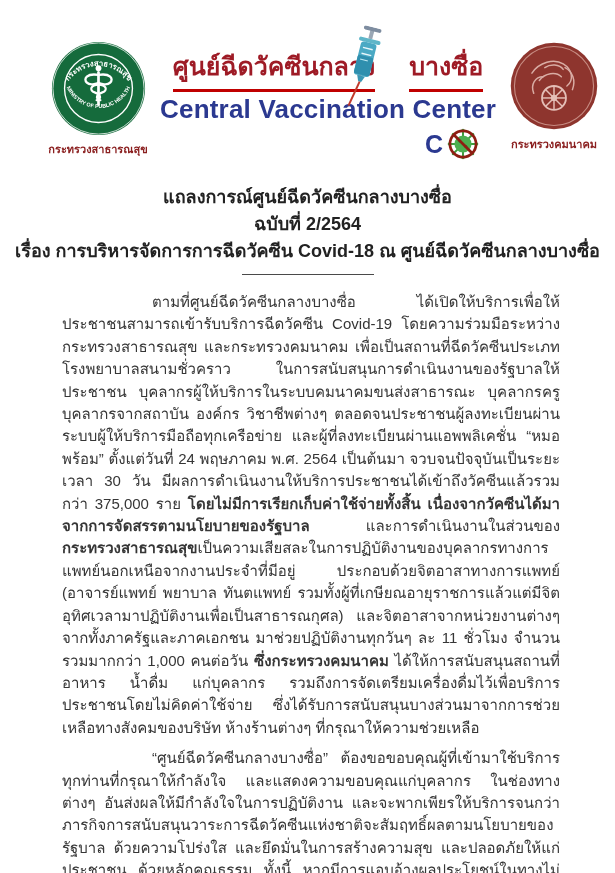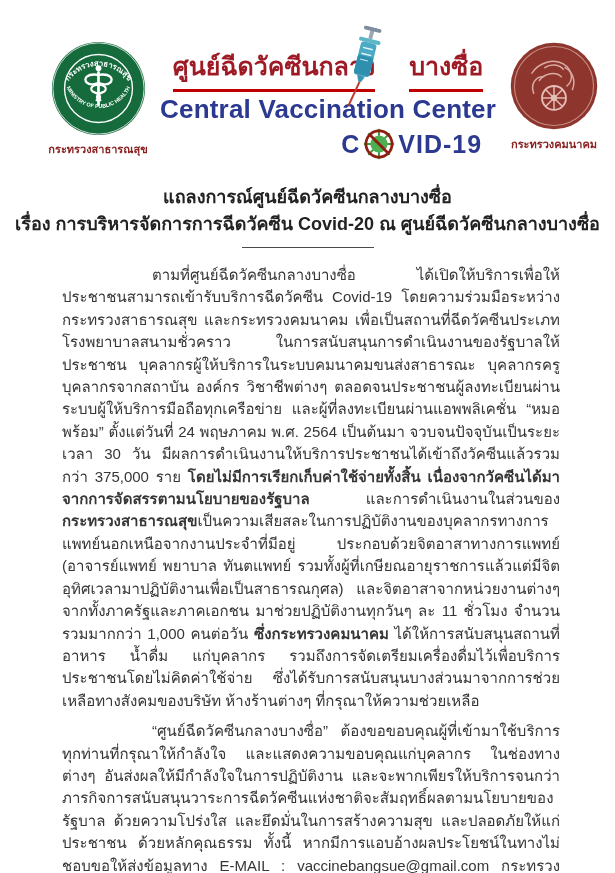--- a/index.html
+++ b/index.html
@@ -126,21 +126,20 @@
               <circle cx="9.3" cy="30.7" r="1.8"></circle>
                 <circle cx="30.7" cy="9.3" r="1.8"></circle>
             </g>
             <circle cx="20" cy="20" r="9.5" fill="#4caf50"></circle>
             <circle cx="16.5" cy="17" r="1.5" fill="#2e7d32"></circle>
             <circle cx="23" cy="22.5" r="1.8" fill="#2e7d32"></circle>
             <circle cx="20" cy="20" r="14.5" fill="none" stroke="#8e1d12" stroke-width="3"></circle>
             <line x1="9.8" y1="9.8" x2="30.2" y2="30.2" stroke="#8e1d12" stroke-width="3"></line>
           </svg>
         </span>
-        <span>VID-19</span>
       </div>
     </div>
 
     <div class="seal-block">
       <svg width="92" height="92" viewBox="0 0 100 100">
         <circle cx="50" cy="50" r="47" fill="#8e352e"></circle>
         <circle cx="50" cy="50" r="43" fill="none" stroke="#c78c83" stroke-width="1.2"></circle>
         <g stroke="#d9aca4" fill="none" stroke-width="1.6" stroke-linecap="round">
           <path d="M 26,36 C 34,24 50,20 60,26 C 70,32 72,44 64,50"></path>
           <path d="M 34,44 C 40,36 52,34 58,40"></path>
@@ -156,21 +155,22 @@
           <line x1="41" y1="72" x2="59" y2="54"></line>
         </g>
         <circle cx="50" cy="63" r="3.4" fill="#e4beb6"></circle>
       </svg>
       <div class="seal-caption">กระทรวงคมนาคม</div>
     </div>
   </div>
 
   <div class="doc-head">
     <div>แถลงการณ์ศูนย์ฉีดวัคซีนกลางบางซื่อ</div>
-    <div>เรื่อง การบริหารจัดการการฉีดวัคซีน Covid-20 ณ ศูนย์ฉีดวัคซีนกลางบางซื่อ</div>
+    <div>ฉบับที่ 2/2564</div>
+    <div>เรื่อง การบริหารจัดการการฉีดวัคซีน Covid-18 ณ ศูนย์ฉีดวัคซีนกลางบางซื่อ</div>
     <hr class="doc-sep">
   </div>
 
   <div class="body-text">
       <p class="para indent"><span>ตามที่ศูนย์ฉีดวัคซีนกลางบางซื่อ ได้เปิดให้บริการเพื่อให้ประชาชนสามารถเข้ารับบริการฉีดวัคซีน Covid-19 โดยความร่วมมือระหว่างกระทรวงสาธารณสุข และกระทรวงคมนาคม เพื่อเป็นสถานที่ฉีดวัคซีนประเภทโรงพยาบาลสนามชั่วคราว ในการสนับสนุนการดำเนินงานของรัฐบาลให้ประชาชน บุคลากรผู้ให้บริการในระบบคมนาคมขนส่งสาธารณะ บุคลากรครู บุคลากรจากสถาบัน องค์กร วิชาชีพต่างๆ ตลอดจนประชาชนผู้ลงทะเบียนผ่านระบบผู้ให้บริการมือถือทุกเครือข่าย และผู้ที่ลงทะเบียนผ่านแอพพลิเคชั่น “หมอพร้อม” ตั้งแต่วันที่ 24 พฤษภาคม พ.ศ. 2564 เป็นต้นมา จวบจนปัจจุบันเป็นระยะเวลา 30 วัน มีผลการดำเนินงานให้บริการประชาชนได้เข้าถึงวัคซีนแล้วรวมกว่า 375,000 ราย </span><span class="b">โดยไม่มีการเรียกเก็บค่าใช้จ่ายทั้งสิ้น เนื่องจากวัคซีนได้มาจากการจัดสรรตามนโยบายของรัฐบาล</span><span> และการดำเนินงานในส่วนของ</span><span class="b">กระทรวงสาธารณสุข</span><span>เป็นความเสียสละในการปฏิบัติงานของบุคลากรทางการแพทย์นอกเหนือจากงานประจำที่มีอยู่ ประกอบด้วยจิตอาสาทางการแพทย์ (อาจารย์แพทย์ พยาบาล ทันตแพทย์ รวมทั้งผู้ที่เกษียณอายุราชการแล้วแต่มีจิตอุทิศเวลามาปฏิบัติงานเพื่อเป็นสาธารณกุศล) และจิตอาสาจากหน่วยงานต่างๆ จากทั้งภาครัฐและภาคเอกชน มาช่วยปฏิบัติงานทุกวันๆ ละ 11 ชั่วโมง จำนวนรวมมากกว่า 1,000 คนต่อวัน </span><span class="b">ซึ่งกระทรวงคมนาคม</span><span> ได้ให้การสนับสนุนสถานที่ อาหาร น้ำดื่ม แก่บุคลากร รวมถึงการจัดเตรียมเครื่องดื่มไว้เพื่อบริการประชาชนโดยไม่คิดค่าใช้จ่าย ซึ่งได้รับการสนับสนุนบางส่วนมาจากการช่วยเหลือทางสังคมของบริษัท ห้างร้านต่างๆ ที่กรุณาให้ความช่วยเหลือ</span></p>
       <p class="para indent"><span>“ศูนย์ฉีดวัคซีนกลางบางซื่อ” ต้องขอขอบคุณผู้ที่เข้ามาใช้บริการทุกท่านที่กรุณาให้กำลังใจ และแสดงความขอบคุณแก่บุคลากร ในช่องทางต่างๆ อันส่งผลให้มีกำลังใจในการปฏิบัติงาน และจะพากเพียรให้บริการจนกว่าภารกิจการสนับสนุนวาระการฉีดวัคซีนแห่งชาติจะสัมฤทธิ์ผลตามนโยบายของรัฐบาล ด้วยความโปร่งใส และยึดมั่นในการสร้างความสุข และปลอดภัยให้แก่ประชาชน ด้วยหลักคุณธรรม ทั้งนี้ หากมีการแอบอ้างผลประโยชน์ในทางไม่ชอบขอให้ส่งข้อมูลทาง E-MAIL : vaccinebangsue@gmail.com กระทรวงสาธารณสุข และกระทรวงคมนาคมจะได้ร่วมดำเนินการสอบสวน และดำเนินคดีทางอาญาอย่างถึงที่สุดแก่ผู้เกี่ยวข้องต่อไป</span></p>
     </div>
 
 </div>
 

